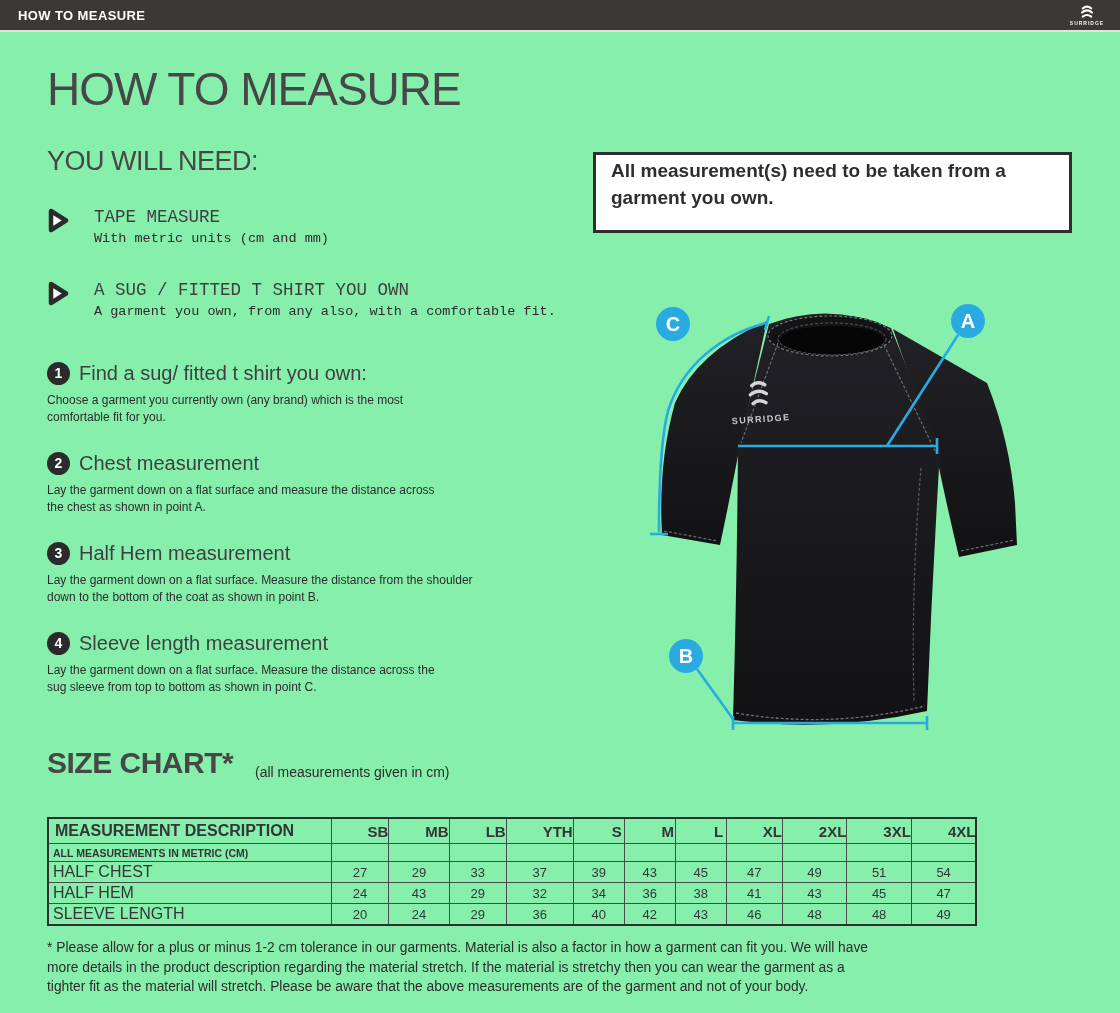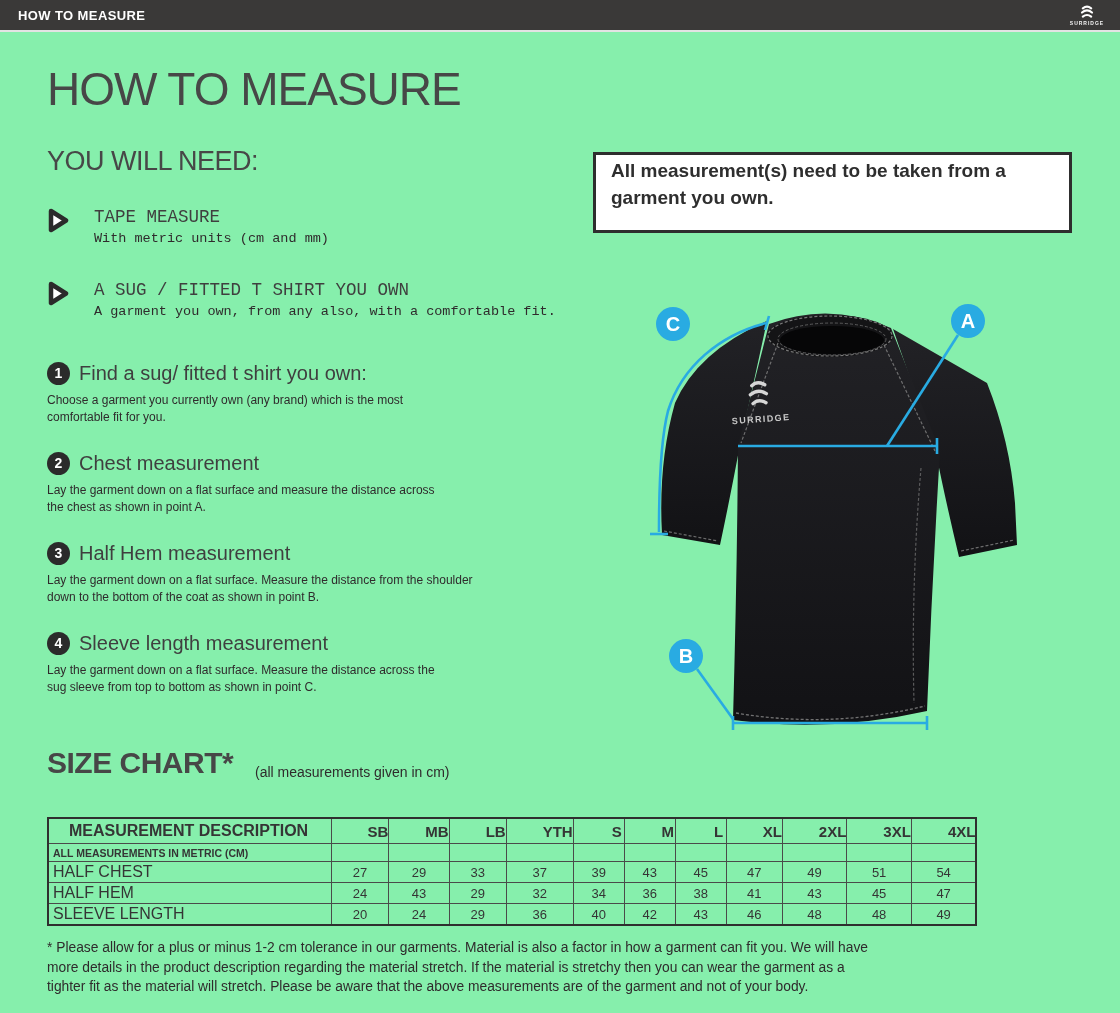--- a/index.html
+++ b/index.html
@@ -63,21 +63,21 @@
   .size-chart-h {
     position:absolute; left:47px; top:746px; font-size:30px; font-weight:700;
     color:#474747; letter-spacing:-.5px;
   }
   .size-note { position:absolute; left:255px; top:764px; font-size:14px; color:#2f2b2c; }
   table.size-table {
     position:absolute; left:47px; top:817px; border-collapse:collapse;
     border:2px solid #2f2f2f;
   }
   table.size-table th, table.size-table td { border:1px solid #4a4a4a; color:#353535; }
-  th.c-desc { width:283px; text-align:left; padding:3px 20px; font-size:16px; font-weight:bold; height:25px; }
+  th.c-desc { width:283px; text-align:left; padding:3px 6px; font-size:16px; font-weight:bold; height:25px; }
   th.c-size { width:51px; text-align:center; font-size:15px; font-weight:bold; height:25px;padding-left:36px; }
   td.c-metric { font-size:10.5px; font-weight:bold; padding:1px 4px; height:16px; }
   td.c-label { font-size:16px; padding:1px 4px; height:18px; }
   td.c-val { font-size:13px; text-align:center; height:18px; }
   
   .footnote {
     position:absolute; left:47px; top:938px; width:1048px;
     font-size:13.8px; line-height:1.42; color:#2f2b2c; white-space:pre-line;
   }
 </style>

